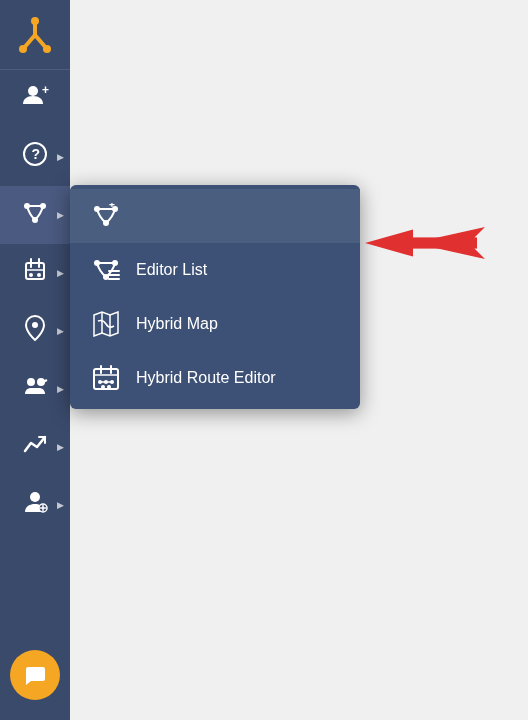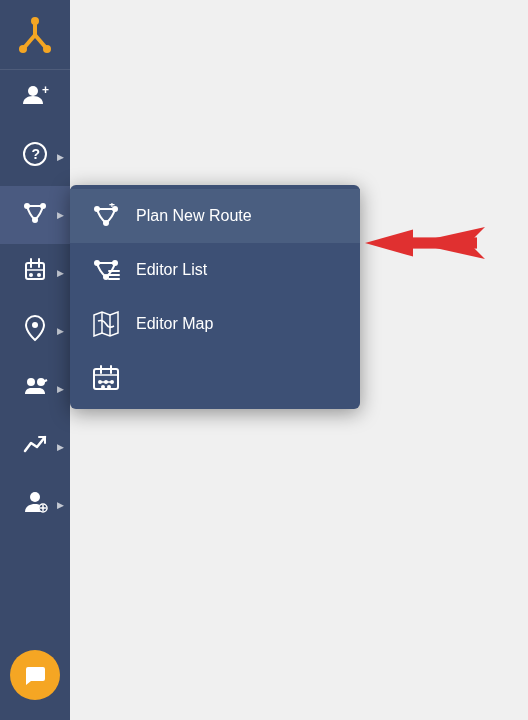--- a/index.html
+++ b/index.html
@@ -282,21 +282,20 @@
       <svg width="30" height="26" viewBox="0 0 30 26">
         <circle cx="6" cy="6" r="3" fill="white"></circle>
         <circle cx="24" cy="6" r="3" fill="white"></circle>
         <circle cx="15" cy="20" r="3" fill="white"></circle>
         <path d="M6 6 Q8 14 15 20" stroke="white" stroke-width="2" fill="none"></path>
         <path d="M24 6 Q22 14 15 20" stroke="white" stroke-width="2" fill="none"></path>
         <path d="M6 6 L24 6" stroke="white" stroke-width="2"></path>
         <text x="18" y="5" font-size="10" fill="white" font-weight="bold">+</text>
       </svg>
     </div>
-    <span class="menu-item-label">Plan New Route</span>
   </div>
 
   <div class="menu-item">
     <div class="menu-item-icon">
       <svg width="30" height="26" viewBox="0 0 30 26">
         <circle cx="6" cy="6" r="3" fill="white"></circle>
         <circle cx="24" cy="6" r="3" fill="white"></circle>
         <circle cx="15" cy="20" r="3" fill="white"></circle>
         <path d="M6 6 Q8 14 15 20" stroke="white" stroke-width="2" fill="none"></path>
         <path d="M24 6 Q22 14 15 20" stroke="white" stroke-width="2" fill="none"></path>
@@ -311,40 +310,41 @@
 
   <div class="menu-item">
     <div class="menu-item-icon">
       <svg width="30" height="26" viewBox="0 0 30 26">
         <polygon points="3,4 11,1 19,4 27,1 27,22 19,25 11,22 3,25" stroke="white" stroke-width="1.5" fill="none"></polygon>
         <line x1="11" y1="1" x2="11" y2="22" stroke="white" stroke-width="1.5"></line>
         <line x1="19" y1="4" x2="19" y2="25" stroke="white" stroke-width="1.5"></line>
         <path d="M7 10 Q12 8 15 13 Q18 18 23 15" stroke="white" stroke-width="1.5" fill="none"></path>
       </svg>
     </div>
-    <span class="menu-item-label">Editor Map</span>
+    <span class="menu-item-label">Hybrid Map</span>
   </div>
 
 
 
   <div class="menu-item">
     <div class="menu-item-icon">
       <svg width="28" height="26" viewBox="0 0 28 26">
         <rect x="2" y="4" width="24" height="20" rx="2" stroke="white" stroke-width="2" fill="none"></rect>
         <line x1="2" y1="10" x2="26" y2="10" stroke="white" stroke-width="1.5"></line>
         <line x1="9" y1="1" x2="9" y2="8" stroke="white" stroke-width="2" stroke-linecap="round"></line>
         <line x1="19" y1="1" x2="19" y2="8" stroke="white" stroke-width="2" stroke-linecap="round"></line>
         <circle cx="8" cy="17" r="2" fill="white"></circle>
         <circle cx="14" cy="17" r="2" fill="white"></circle>
         <circle cx="20" cy="17" r="2" fill="white"></circle>
         <path d="M8 17 L14 17 L20 17" stroke="white" stroke-width="1.5"></path>
         <circle cx="11" cy="22" r="2" fill="white"></circle>
         <circle cx="17" cy="22" r="2" fill="white"></circle>
       </svg>
     </div>
+    <span class="menu-item-label">Hybrid Route Editor</span>
   </div>
 </div>
 
 <div class="arrow-indicator">
   <svg class="arrow-shape" width="150" height="50" viewBox="0 0 150 50">
 
     <polygon points="60,25 150,5 130,25 150,45" fill="#e03030"></polygon>
     <rect x="60" y="18" width="80" height="14" fill="#e03030"></rect>
     <polygon points="0,25 60,8 60,42" fill="#e03030"></polygon>
   </svg>

